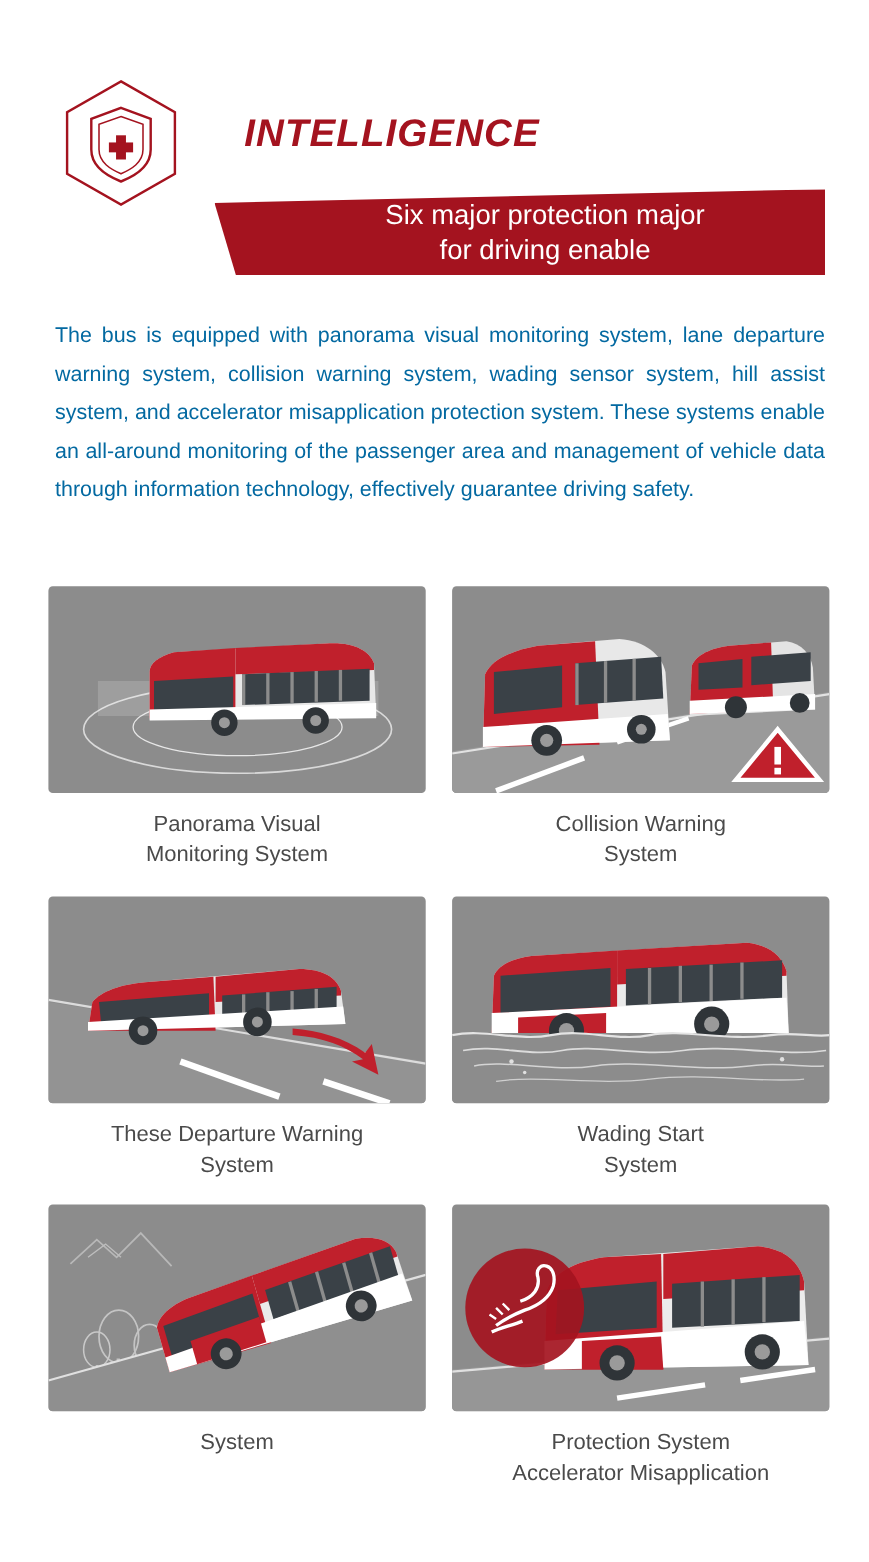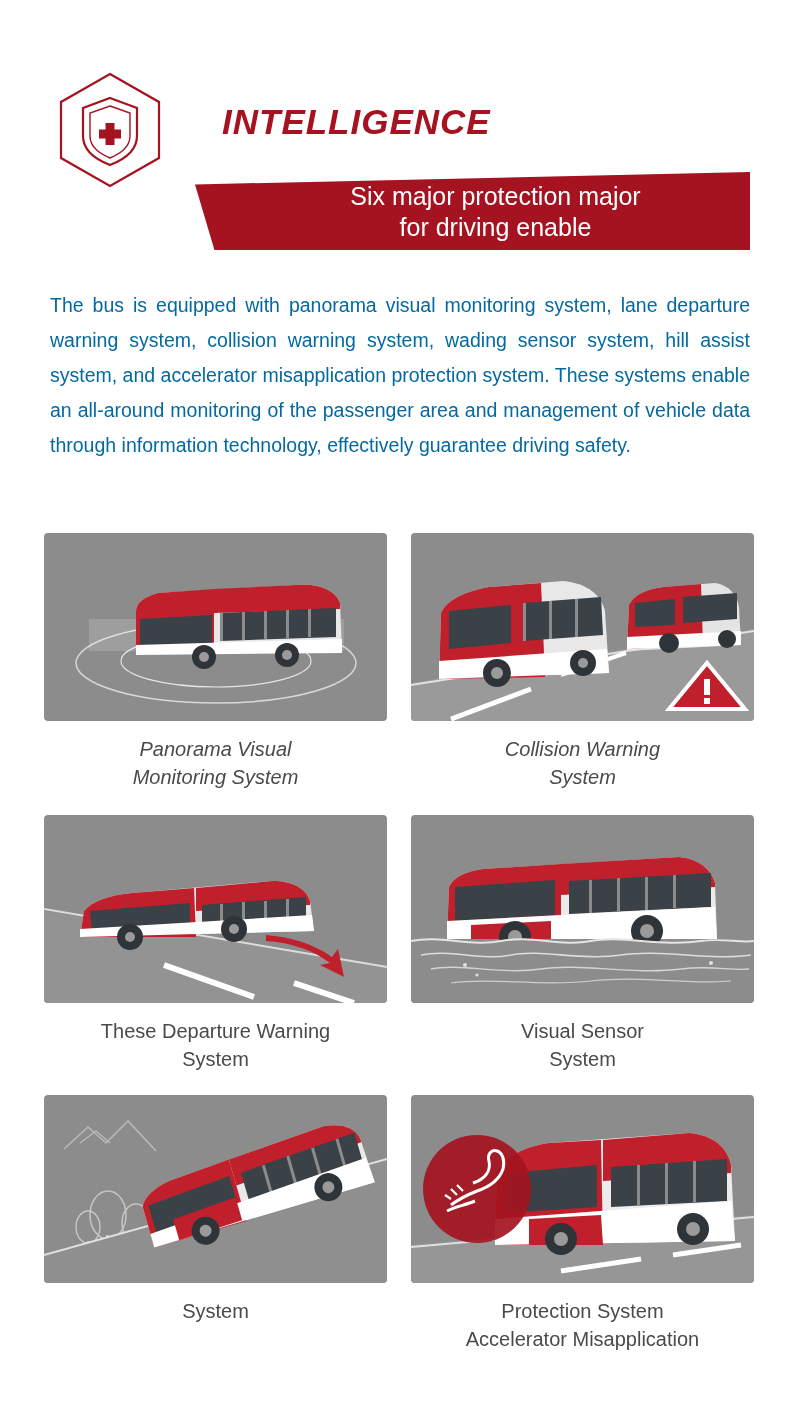--- a/index.html
+++ b/index.html
@@ -114,21 +114,21 @@
     overflow: hidden;
   }
   .caption {
     margin: 14px 0 22px 0;
     text-align: center;
     font-size: 20px;
     line-height: 28px;
     color: #4a4a4a;
   }
   .cell:nth-child(1) .caption,
-  .cell:nth-child(2) .caption { margin-bottom: 24px; font-style: italic; }
+  .cell:nth-child(2) .caption { margin-bottom: 24px; }
 </style>
 </head>
 <body>
 
 <div class="page">
 
   <div class="header">
 
     <div class="badge-icon">
       <svg width="110" height="120" viewBox="0 0 110 120">
@@ -281,21 +281,21 @@
           <path d="M0,126 C30,120 60,132 90,126 C120,120 150,132 180,126 C210,120 250,132 290,126 C310,123 330,128 343,126" stroke="#e4e4e4" stroke-width="2" fill="none"></path>
           <path d="M10,140 C40,134 70,146 100,140 C130,134 170,146 210,140 C250,134 300,146 340,140" stroke="#dcdcdc" stroke-width="1.6" fill="none"></path>
           <path d="M20,154 C50,148 90,160 130,154 C170,148 220,160 270,154 C300,150 320,156 338,154" stroke="#d4d4d4" stroke-width="1.4" fill="none"></path>
           <path d="M40,168 C80,162 130,172 180,166 C230,160 280,170 320,166" stroke="#cfcfcf" stroke-width="1.2" fill="none"></path>
           <circle cx="54" cy="150" r="2" fill="#e0e0e0"></circle>
           <circle cx="66" cy="160" r="1.6" fill="#e0e0e0"></circle>
           <circle cx="300" cy="148" r="2" fill="#e0e0e0"></circle>
         </svg>
       </div>
       <div class="caption">
-        <div>Visual Sensor</div>
+        <div>Wading Start</div>
         <div>System</div>
       </div>
     </div>
 
     <div class="cell">
       <div class="thumb">
         <svg width="343" height="188" viewBox="0 0 343 188">
 
           <path d="M20,54 L44,32 L62,48 L84,26 L112,56" stroke="#b8b8b8" stroke-width="1.6" fill="none"></path>
           <path d="M36,48 L52,36 L66,48" stroke="#bdbdbd" stroke-width="1.2" fill="none"></path>

